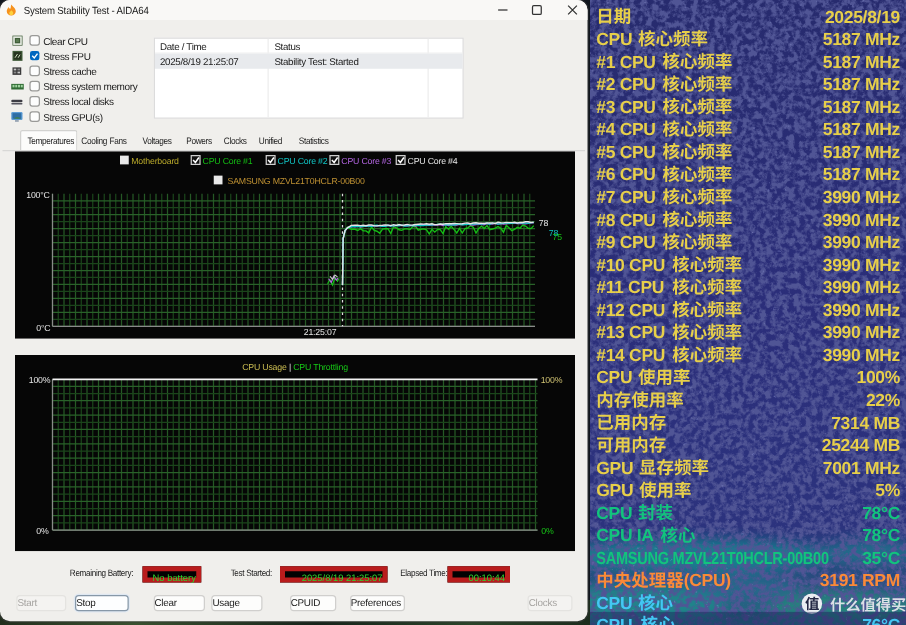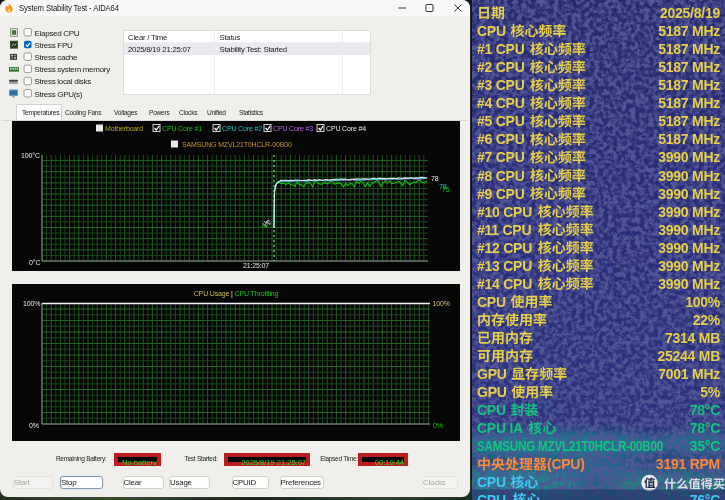--- a/index.html
+++ b/index.html
@@ -76,31 +76,31 @@
         <rect x="3" y="6.5" width="3" height="1.5" fill="#9aa7b5"></rect>
       </g>
       <rect x="24" y="28.5" width="7.5" height="7.5" rx="1.8" fill="#fdfdfd" stroke="#9a9a98" stroke-width="1"></rect>
       <rect x="24" y="40.7" width="7.5" height="7.5" rx="1.8" fill="#0067c0"></rect>
       <path d="M25.8 44.6 l1.6 1.7 l2.6 -3.4" stroke="#fff" stroke-width="1.1" fill="none"></path>
       <rect x="24" y="52.9" width="7.5" height="7.5" rx="1.8" fill="#fdfdfd" stroke="#9a9a98" stroke-width="1"></rect>
       <rect x="24" y="65.1" width="7.5" height="7.5" rx="1.8" fill="#fdfdfd" stroke="#9a9a98" stroke-width="1"></rect>
       <rect x="24" y="77.3" width="7.5" height="7.5" rx="1.8" fill="#fdfdfd" stroke="#9a9a98" stroke-width="1"></rect>
       <rect x="24" y="89.5" width="7.5" height="7.5" rx="1.8" fill="#fdfdfd" stroke="#9a9a98" stroke-width="1"></rect>
     </svg>
-<span class="cblab" style="left:34.5px;top:28.5px">Elapsed CPU</span>
+<span class="cblab" style="left:34.5px;top:28.5px">Clear CPU</span>
 <span class="cblab" style="left:34.5px;top:40.7px">Stress FPU</span>
 <span class="cblab" style="left:34.5px;top:52.9px">Stress cache</span>
 <span class="cblab" style="left:34.5px;top:65.1px">Stress system memory</span>
 <span class="cblab" style="left:34.5px;top:77.3px">Stress local disks</span>
 <span class="cblab" style="left:34.5px;top:89.5px">Stress GPU(s)</span>
 <div id="tbl">
  <div class="vsep" style="left:90px"></div>
  <div class="vsep" style="left:218px"></div>
  <div class="hdr">
-        <span class="c1">Clear / Time</span>
+        <span class="c1">Date / Time</span>
         <span class="c2">Status</span>
       </div>
  <div class="r1">
         <span class="c1">2025/8/19 21:25:07</span>
         <span class="c2">Stability Test: Started</span>
       </div>
 </div>
 <div id="atab"></div>
 <span class="tab" style="left:21.5px">Temperatures</span>
 <span class="tab" style="left:65px">Cooling Fans</span>

